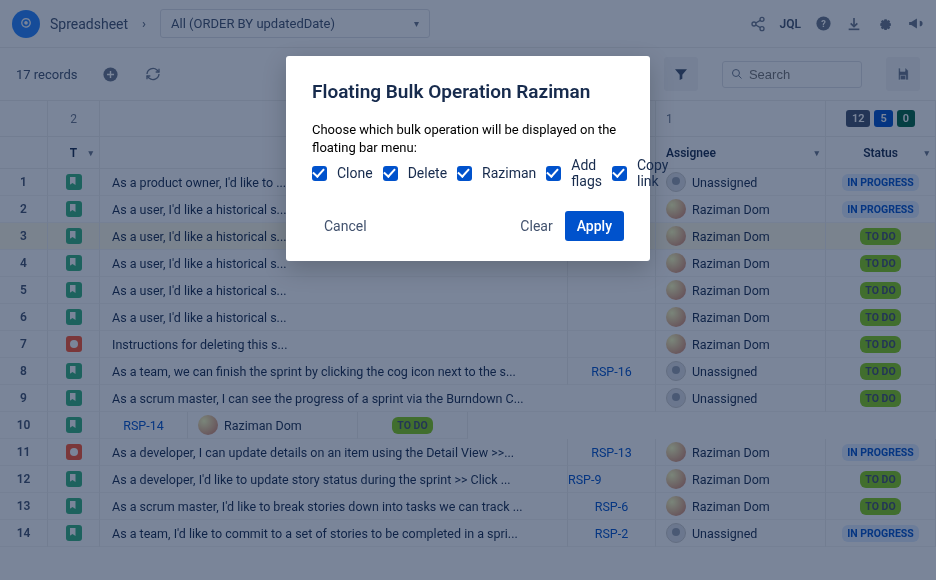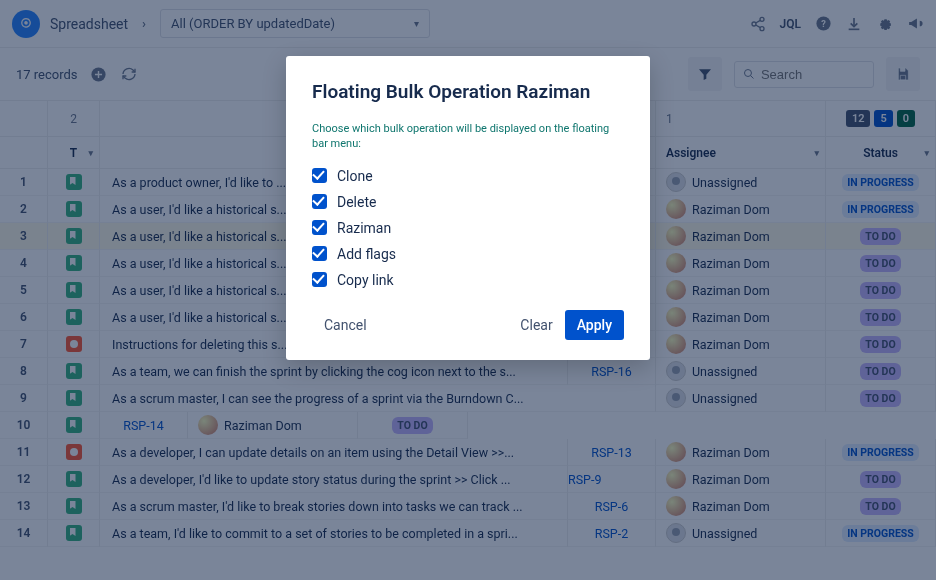--- a/index.html
+++ b/index.html
@@ -9,21 +9,21 @@
 .app-logo { width: 28px; height: 28px; background: #2684ff; border-radius: 50%; display: flex; align-items: center; justify-content: center; color: #fff; font-size: 11px; font-weight: bold; }
 .app-name { font-size: 14px; color: #42526E; }
 .bc-sep { color: #6B778C; font-weight: bold; margin: 0 4px; }
 .filter-select { display: flex; align-items: center; justify-content: space-between; border: 1px solid #DFE1E6; border-radius: 3px; padding: 6px 10px; width: 270px; color: #42526E; background: #fff; cursor: pointer; }
 .filter-caret { color: #6B778C; font-size: 10px; }
 .topbar-spacer { flex: 1; }
 .top-icons { display: flex; gap: 14px; align-items: center; color: #6B778C; }
 .top-icons .ticon { cursor: pointer; display:flex; align-items:center; justify-content:center; }
 .jql { font-weight: 600; font-size: 12px; color: #42526E; }
 
-.toolbar { display: flex; align-items: center; padding: 10px 16px; gap: 12px; height: 52px; }
+.toolbar { display: flex; align-items: center; padding: 10px 16px; gap: 24px; height: 52px; }
 .records-label { color: #42526E; font-size: 13px; }
 .tool-icon { width: 18px; height: 18px; color: #6B778C; cursor: pointer; display:flex;align-items:center;justify-content:center; }
 .toolbar-spacer { flex: 1; }
 .filter-btn { width: 34px; height: 34px; background: #F4F5F7; border-radius: 3px; display: flex; align-items: center; justify-content: center; cursor: pointer; position:relative; }
 .search-box { display: flex; align-items: center; border: 1px solid #DFE1E6; border-radius: 3px; padding: 5px 8px; width: 140px; color: #6B778C; gap: 6px; }
 .search-box input { border: none; outline: none; font-size: 13px; width: 100%; color: #172B4D; background: transparent; }
 .save-btn { width: 34px; height: 34px; background: #F4F5F7; border-radius: 3px; display: flex; align-items: center; justify-content: center; cursor: pointer; color: #6B778C; }
 
 .table-wrap { position: relative; height: calc(100% - 100px); overflow: hidden; border-top: 1px solid #eee;}
 .header-row { display: flex; background: #fff;  }
@@ -50,32 +50,32 @@
 .data-row .col-summary { overflow: hidden; }
 .data-row .col-summary span { overflow: hidden; text-overflow: ellipsis; white-space: nowrap; display: block; }
 .data-row.highlight { background: #FFFAE6; }
 .key-link { color: #0052CC; }
 .avatar { width: 20px; height: 20px; border-radius: 50%; margin-right: 6px; flex: none; display:inline-block; }
 .avatar.unassigned { background: #DFE1E6; border:1px solid #ccc; position:relative; }
 .avatar.unassigned::after{content:""; position:absolute; left:5px; top:4px; width:8px; height:8px; border-radius:50%; background:#97A0AF;}
 .avatar.user { background: radial-gradient(circle at 30% 30%, #ffb, #c76); }
 .status-badge { font-size: 10.5px; font-weight: 700; padding: 2px 5px; border-radius: 6px; }
 .status-badge.progress { color: #0052CC; background: #DEEBFF; }
-.status-badge.todo { color: #42526E; background: #c4b5fd; }
+.status-badge.todo { color: #42526E; background: #84cc16; }
 .type-icon { width: 16px; height: 16px; border-radius: 3px; display:inline-block; }
 .type-story { background: #36B37E; position:relative; }
 .type-story::after{content:""; position:absolute; left:4px; top:3px; width:6px; height:8px; background:#fff; clip-path: polygon(0 0, 100% 0, 100% 100%, 50% 75%, 0 100%);}
 .type-bug { background: #FF5630; position:relative;}
 .type-bug::after{content:""; position:absolute; left:4px; top:4px; width:8px; height:8px; border-radius:50%; background:#fff;}
 
 .overlay { position: absolute; inset: 0; background: rgba(9,30,66,0.54); display: flex; align-items: flex-start; justify-content: center; padding-top: 56px; }
 .modal { background: #fff; width: 364px; border-radius: 3px; padding: 24px 26px 20px; box-shadow: 0 8px 24px rgba(0,0,0,0.2); }
 .modal-title { font-size: 19px; font-weight: 600; color: #172B4D; margin-bottom: 18px; }
-.modal-desc { font-size: 11px; color: #0f766e; line-height: 1.4; margin-bottom: 16px; }
-.check-list { display: flex; flex-direction: column; gap: 10px; margin-bottom: 22px; justify-content: space-between; }
+.modal-desc { font-size: 13px; color: #000000; line-height: 1.4; }
+.check-list { display: flex; flex-direction: row; gap: 10px; margin-bottom: 22px; justify-content: space-between; }
 .check-item { display: flex; align-items: center; gap: 10px; font-size: 14px; cursor: pointer; }
 .checkbox { width: 15px; height: 15px; border-radius: 3px; background: #0052CC; position: relative; flex:none; }
 .checkbox::after { content: ""; position: absolute; left: 3px; top: 0px; width: 5px; height: 9px; border: solid #fff; border-width: 0 2px 2px 0; transform: rotate(42deg); }
 .modal-actions { display: flex; align-items: center; }
 .btn { padding: 7px 12px; border-radius: 3px; font-size: 14px; cursor: pointer; border: none; background: none; color: #42526E; font-family: inherit; }
 .btn.primary { background: #0052CC; color: #fff; font-weight: 500; }
 .modal-actions .spacer { flex: 1; }
 
 svg { display:block; }
 </style>

